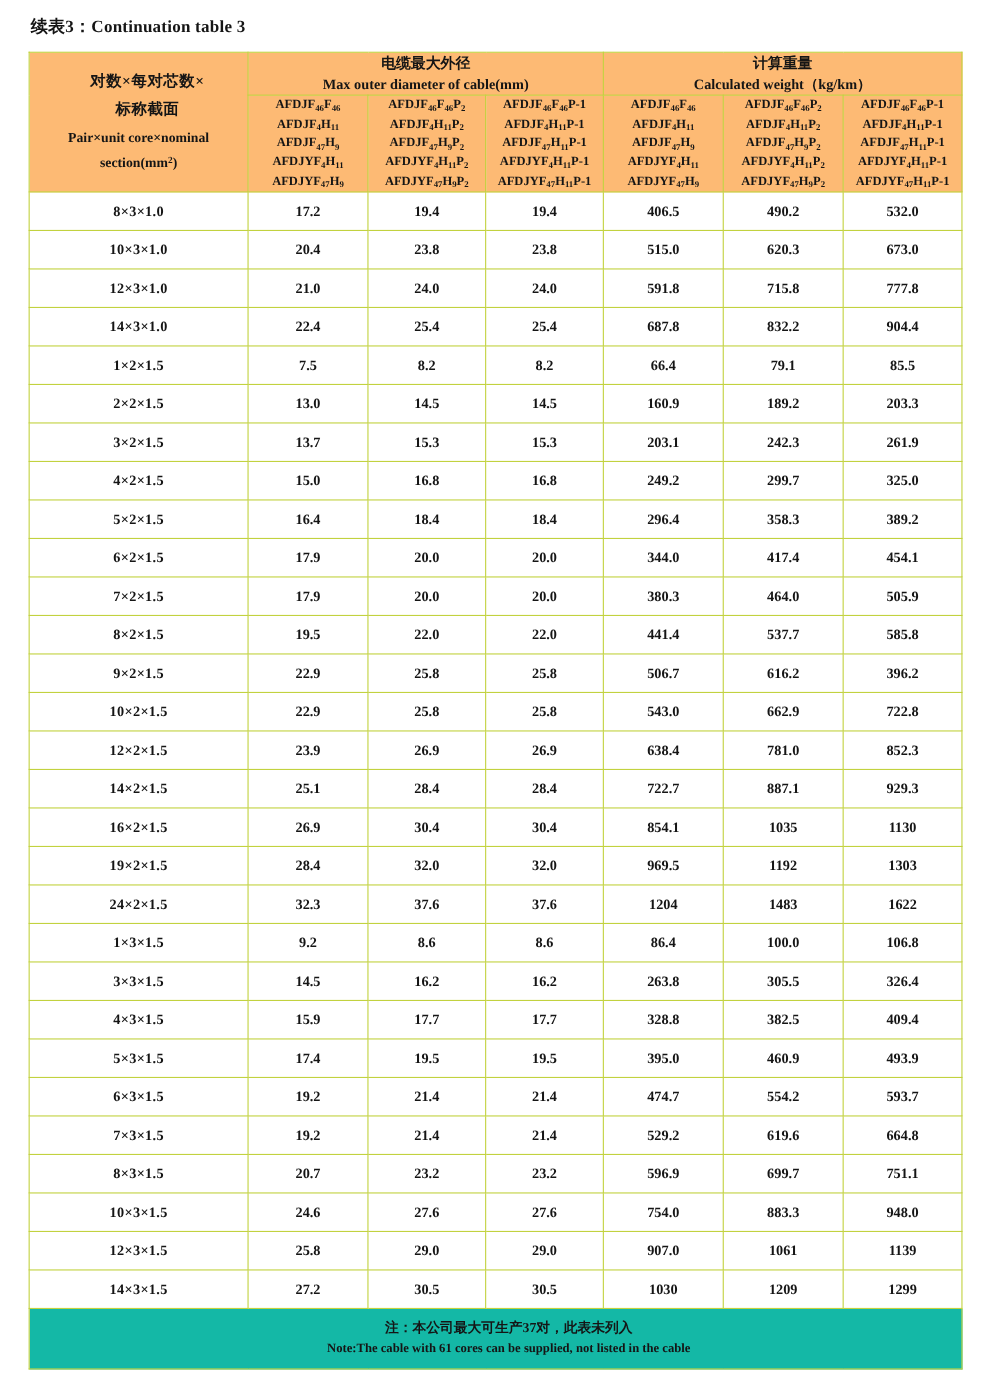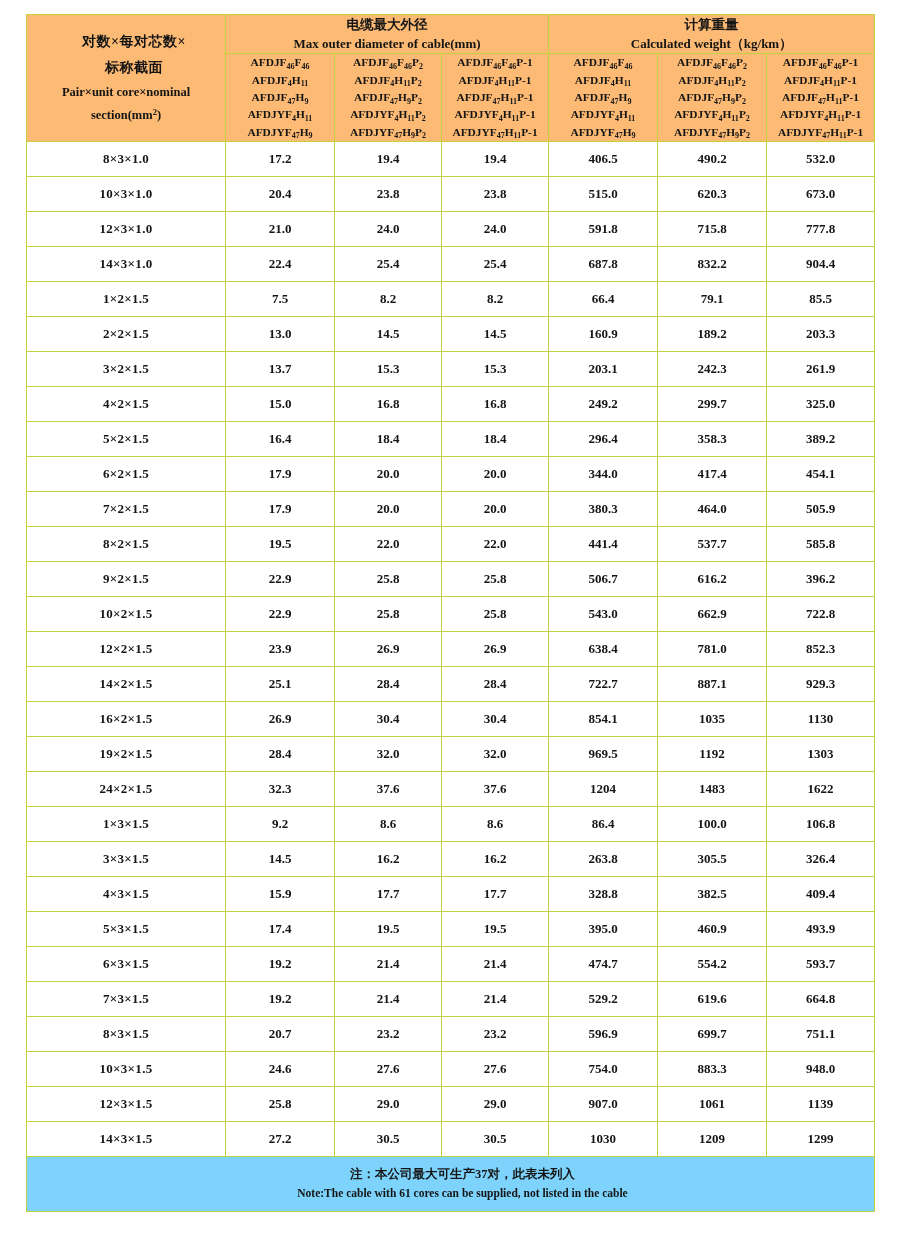--- a/index.html
+++ b/index.html
@@ -86,21 +86,21 @@
     font-size: 13px;
     height: 34px;
   }
   tbody td.spec-col {
     letter-spacing: 0.3px;
   }
   .note-cell {
     text-align: left;
     padding: 7px 10px 9px 34px !important;
     line-height: 1.6;
-    background: #7dd3fc;
+    background: #14b8a6;
     margin-left: 34px;
   }
   .note-cn {
     font-size: 12.5px;
     font-weight: bold;
   }
   .note-en {
     font-size: 11.5px;
     font-weight: bold;
   }
@@ -110,20 +110,21 @@
   col.c3 { width: 107px; }
   col.c4 { width: 109px; }
   col.c5 { width: 109px; }
   col.c6 { width: 108px; }
 </style>
 </head>
 <body>
 
 <div class="page">
 
+  <div class="page-title">续表3：Continuation table 3</div>
 
   <table class="spec">
     <colgroup>
       <col class="c0">
         <col class="c1">
         <col class="c2">
         <col class="c3">
       <col class="c4">
         <col class="c5">
         <col class="c6">

